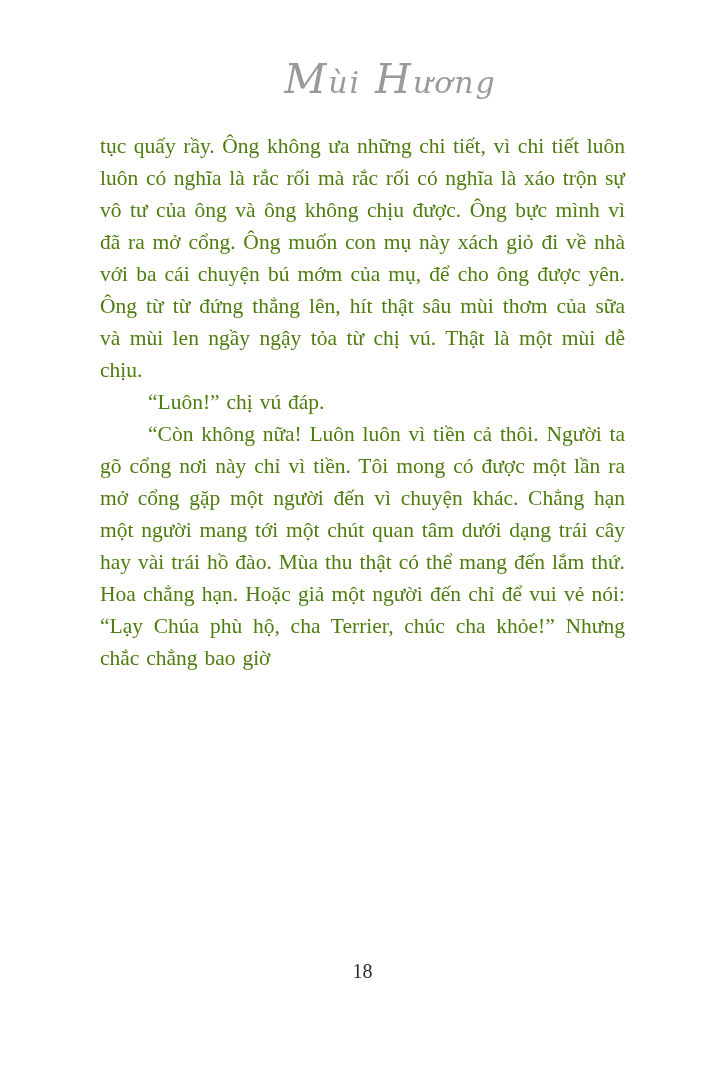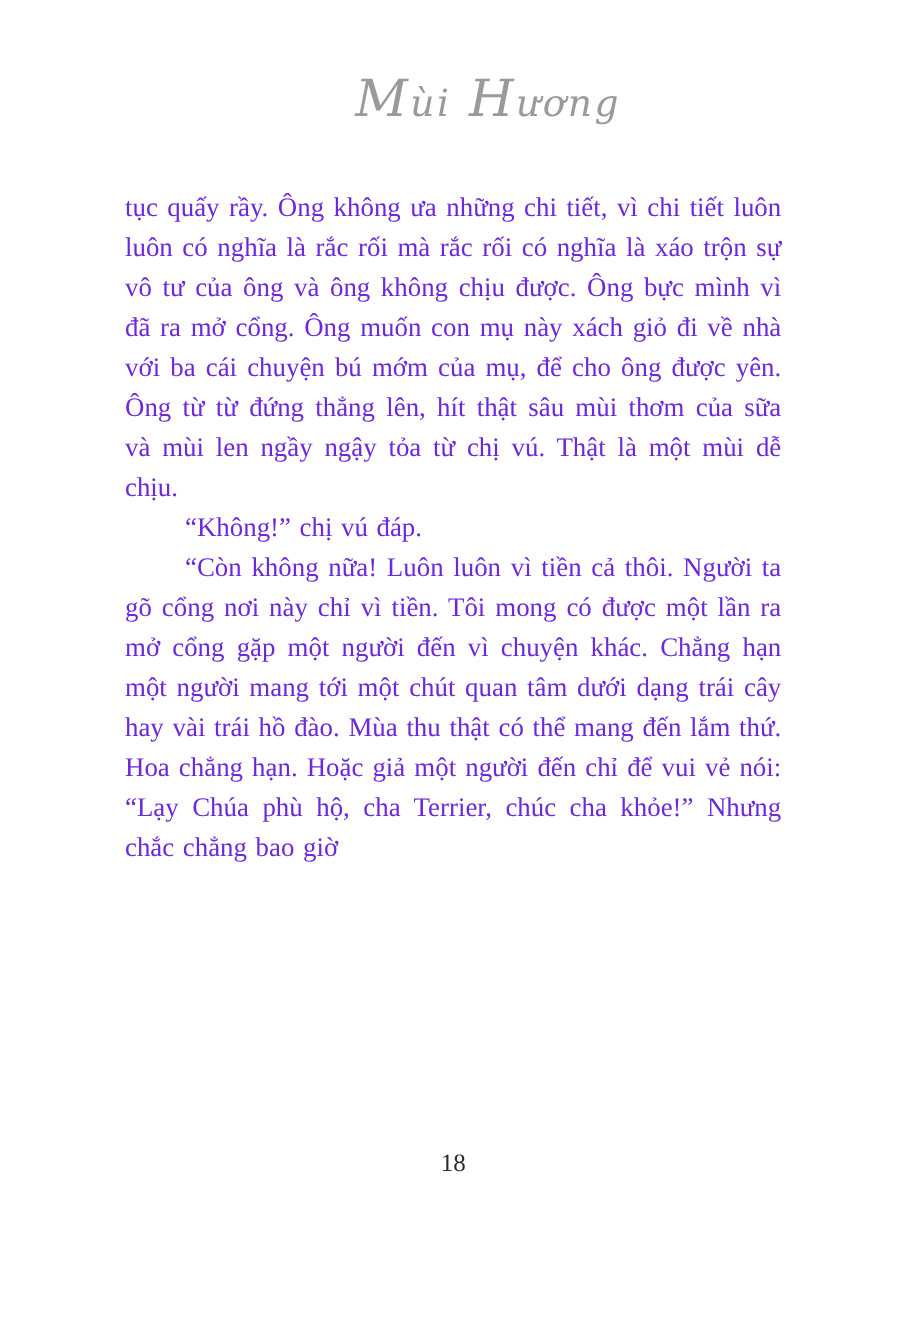--- a/index.html
+++ b/index.html
@@ -34,53 +34,52 @@
     line-height: 30px;
   }
   .running-head .word + .word {
     margin-left: 14px;
   }
   .text-block {
     position: absolute;
     top: 130px;
     left: 100px;
     width: 525px;
-    color: #6d28d9;
-    margin-top: 20px;
+    color: #4d7c0f;
   }
   .para {
     margin: 0;
     font-size: 21.5px;
     line-height: 32px;
     text-align: justify;
     word-spacing: 1.5px;
   }
   .para.indent {
     text-indent: 48px;
   }
   .folio {
     position: absolute;
-    top: 920px;
+    top: 960px;
     left: 0;
     width: 725px;
     text-align: center;
     font-size: 20px;
     color: #2b2b2b;
   }
 </style>
 </head>
 <body>
 
 <div class="page">
 
   <div class="running-head">
     <span class="word"><span class="initial">M</span><span>ùi</span></span><span class="word"><span class="initial">H</span><span>ương</span></span>
   </div>
 
   <div class="text-block">
     <p class="para">tục quấy rầy. Ông không ưa những chi tiết, vì chi tiết luôn luôn có nghĩa là rắc rối mà rắc rối có nghĩa là xáo trộn sự vô tư của ông và ông không chịu được. Ông bực mình vì đã ra mở cổng. Ông muốn con mụ này xách giỏ đi về nhà với ba cái chuyện bú mớm của mụ, để cho ông được yên. Ông từ từ đứng thẳng lên, hít thật sâu mùi thơm của sữa và mùi len ngầy ngậy tỏa từ chị vú. Thật là một mùi dễ chịu.</p>
-    <p class="para indent">“Không!” chị vú đáp.</p>
+    <p class="para indent">“Luôn!” chị vú đáp.</p>
     <p class="para indent">“Còn không nữa! Luôn luôn vì tiền cả thôi. Người ta gõ cổng nơi này chỉ vì tiền. Tôi mong có được một lần ra mở cổng gặp một người đến vì chuyện khác. Chẳng hạn một người mang tới một chút quan tâm dưới dạng trái cây hay vài trái hồ đào. Mùa thu thật có thể mang đến lắm thứ. Hoa chẳng hạn. Hoặc giả một người đến chỉ để vui vẻ nói: “Lạy Chúa phù hộ, cha Terrier, chúc cha khỏe!” Nhưng chắc chẳng bao giờ</p>
   </div>
 
   <div class="folio">18</div>
 
 </div>
 
 </body></html>

